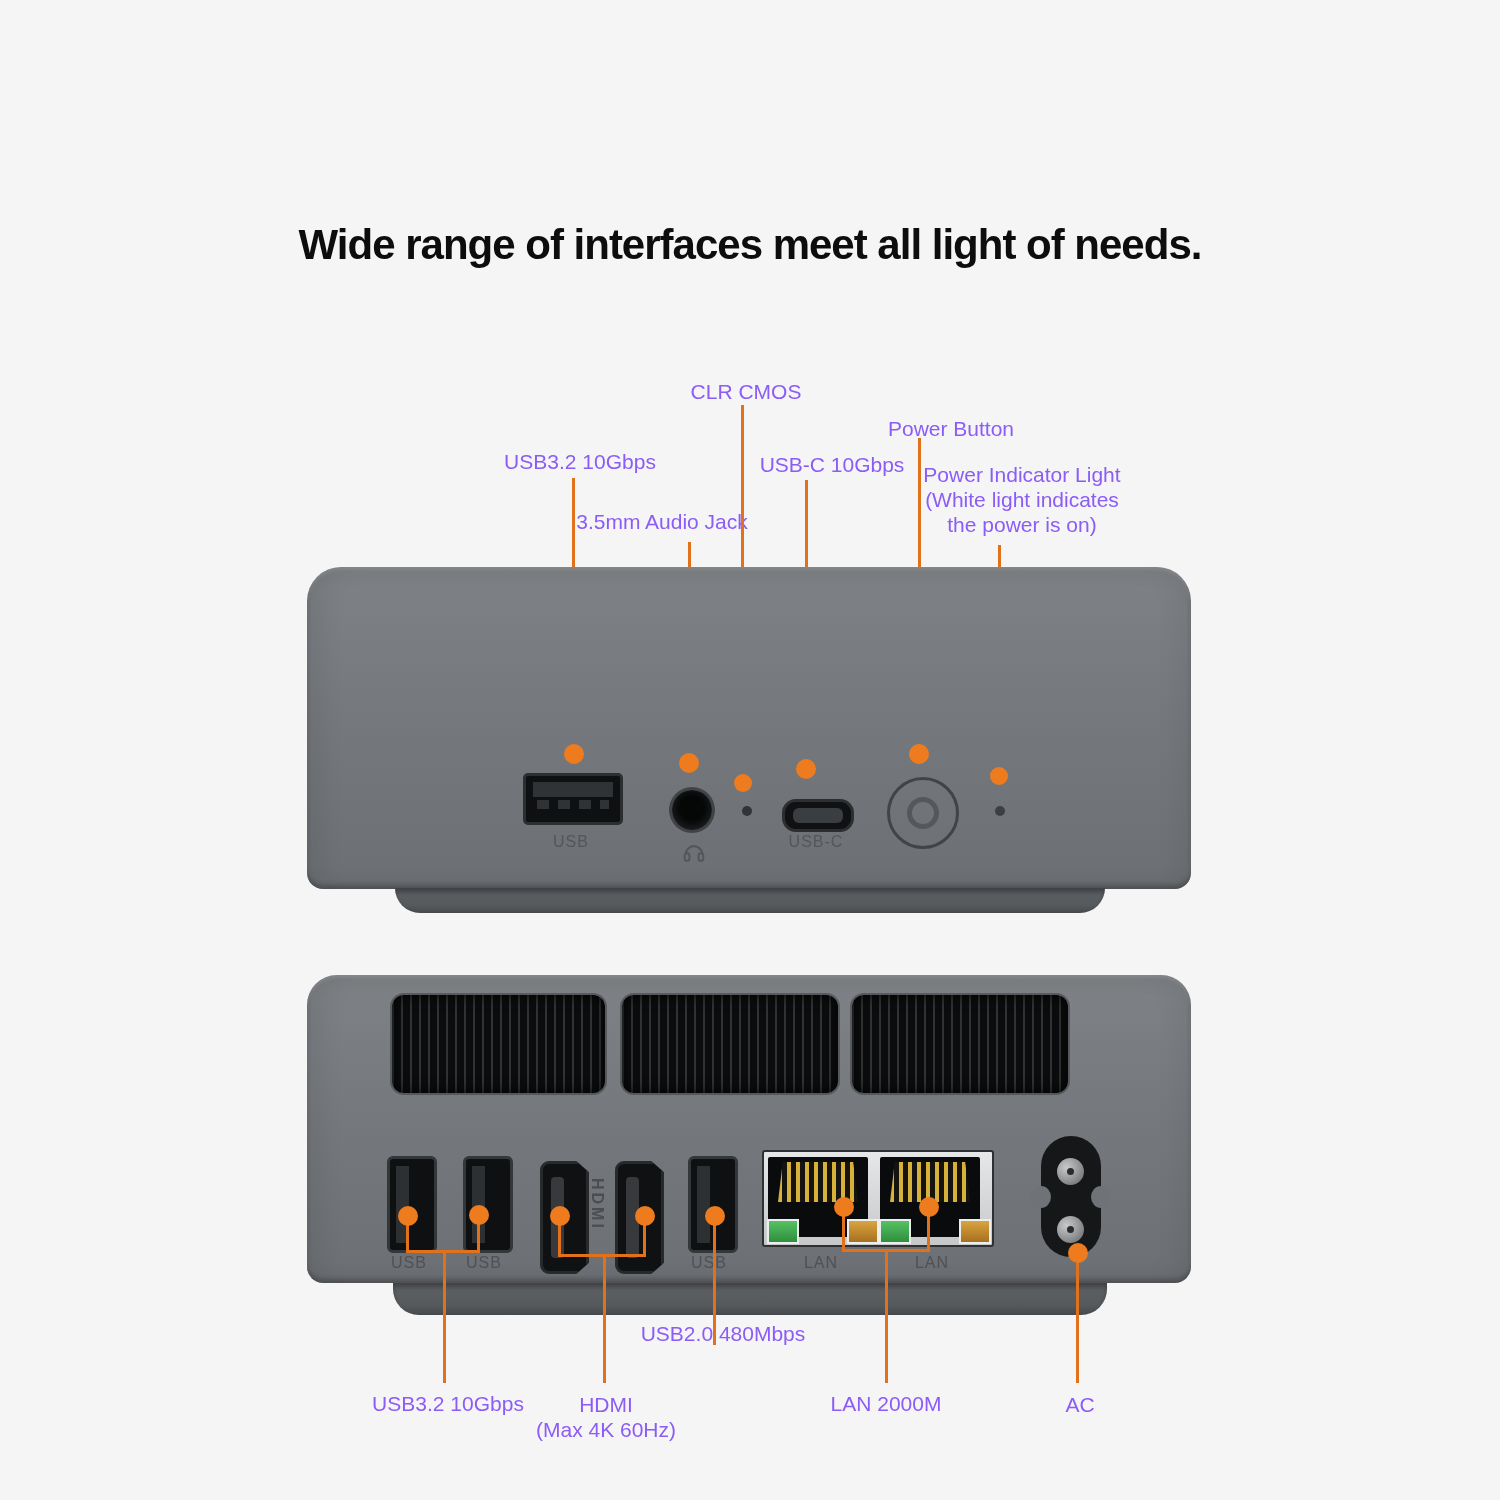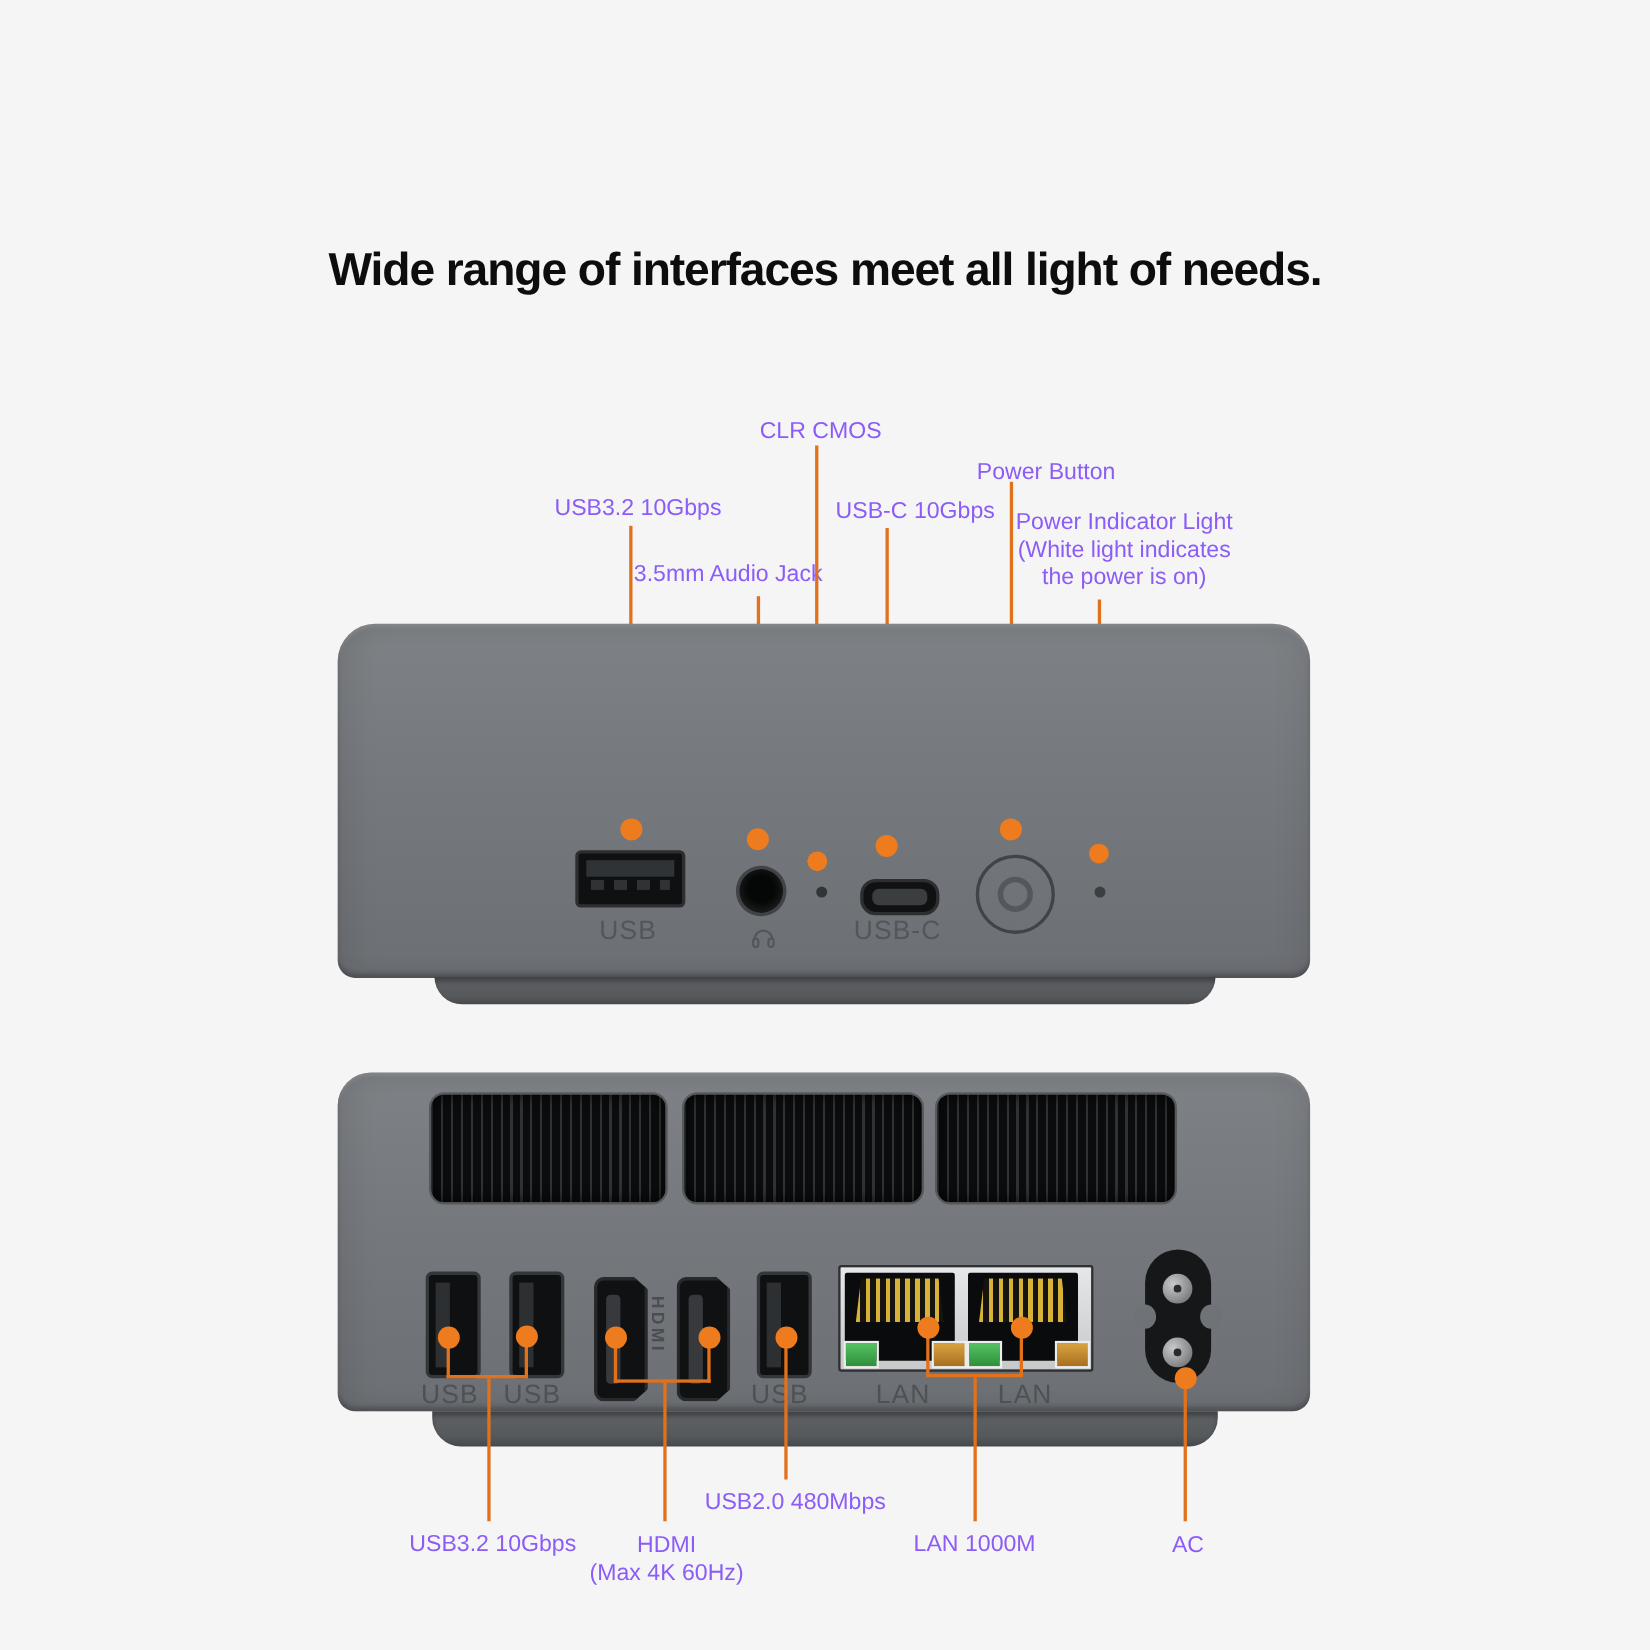--- a/index.html
+++ b/index.html
@@ -51,21 +51,21 @@
   .pin-hole{position:absolute;border-radius:50%;}
   .cmos-hole{left:742px;top:806px;width:10px;height:10px;background:#323538;}
   .ind-led{left:995px;top:806px;width:10px;height:10px;background:#3c3f42;}
   .usb-c{position:absolute;left:782px;top:799px;width:66px;height:27px;background:#101112;
          border:3px solid #2c2e30;border-radius:14px;}
   .usb-c-slot{position:absolute;left:8px;right:8px;top:6px;bottom:6px;background:#3b3e41;border-radius:6px;}
   .pwr-outer{position:absolute;left:887px;top:777px;width:66px;height:66px;border-radius:50%;
              border:3px solid #404347;}
   .pwr-inner{position:absolute;left:17px;top:17px;width:22px;height:22px;border-radius:50%;
              border:5px solid #54585c;}
-  .port-label{position:absolute;transform:translateX(-50%);color:#53565a;font-size:24px;
+  .port-label{position:absolute;transform:translateX(-50%);color:#53565a;font-size:16px;
               letter-spacing:1px;white-space:nowrap;}
   .port-label.dark{color:#4e5155;}
   .hp-icon{position:absolute;left:681px;top:839px;}
 
   
   .usb-v{position:absolute;width:44px;height:91px;background:#0f1011;border:3px solid #34373a;border-radius:6px;}
   .usb-v-tongue{position:absolute;top:7px;bottom:7px;left:6px;width:13px;background:#2d3033;}
   .hdmi{position:absolute;width:43px;height:107px;background:#101112;border:3px solid #27292b;border-radius:9px;
         clip-path:polygon(0 0,74% 0,100% 10%,100% 90%,74% 100%,0 100%);}
   .hdmi-slot{position:absolute;left:8px;top:13px;bottom:13px;width:13px;background:#37393c;border-radius:4px;}
@@ -225,18 +225,18 @@
     <div class="cdot" style="left:705px;top:1206px;"></div>
     <div class="cdot" style="left:834px;top:1197px;"></div>
     <div class="cdot" style="left:919px;top:1197px;"></div>
     <div class="cdot" style="left:1068px;top:1243px;"></div>
 
     <div class="clabel" style="left:448px;top:1391px;">USB3.2 10Gbps</div>
     <div class="clabel" style="left:606px;top:1392px;">
       <span style="display:block;">HDMI</span>
       <span style="display:block;">(Max 4K 60Hz)</span>
     </div>
-    <div class="clabel" style="left:723px;top:1353px;">USB2.0 480Mbps</div>
-    <div class="clabel" style="left:886px;top:1391px;">LAN 1000M</div>
+    <div class="clabel" style="left:723px;top:1321px;">USB2.0 480Mbps</div>
+    <div class="clabel" style="left:886px;top:1391px;">LAN 2000M</div>
     <div class="clabel" style="left:1080px;top:1392px;">AC</div>
   </div>
 
 </div>
 
 </body></html>

